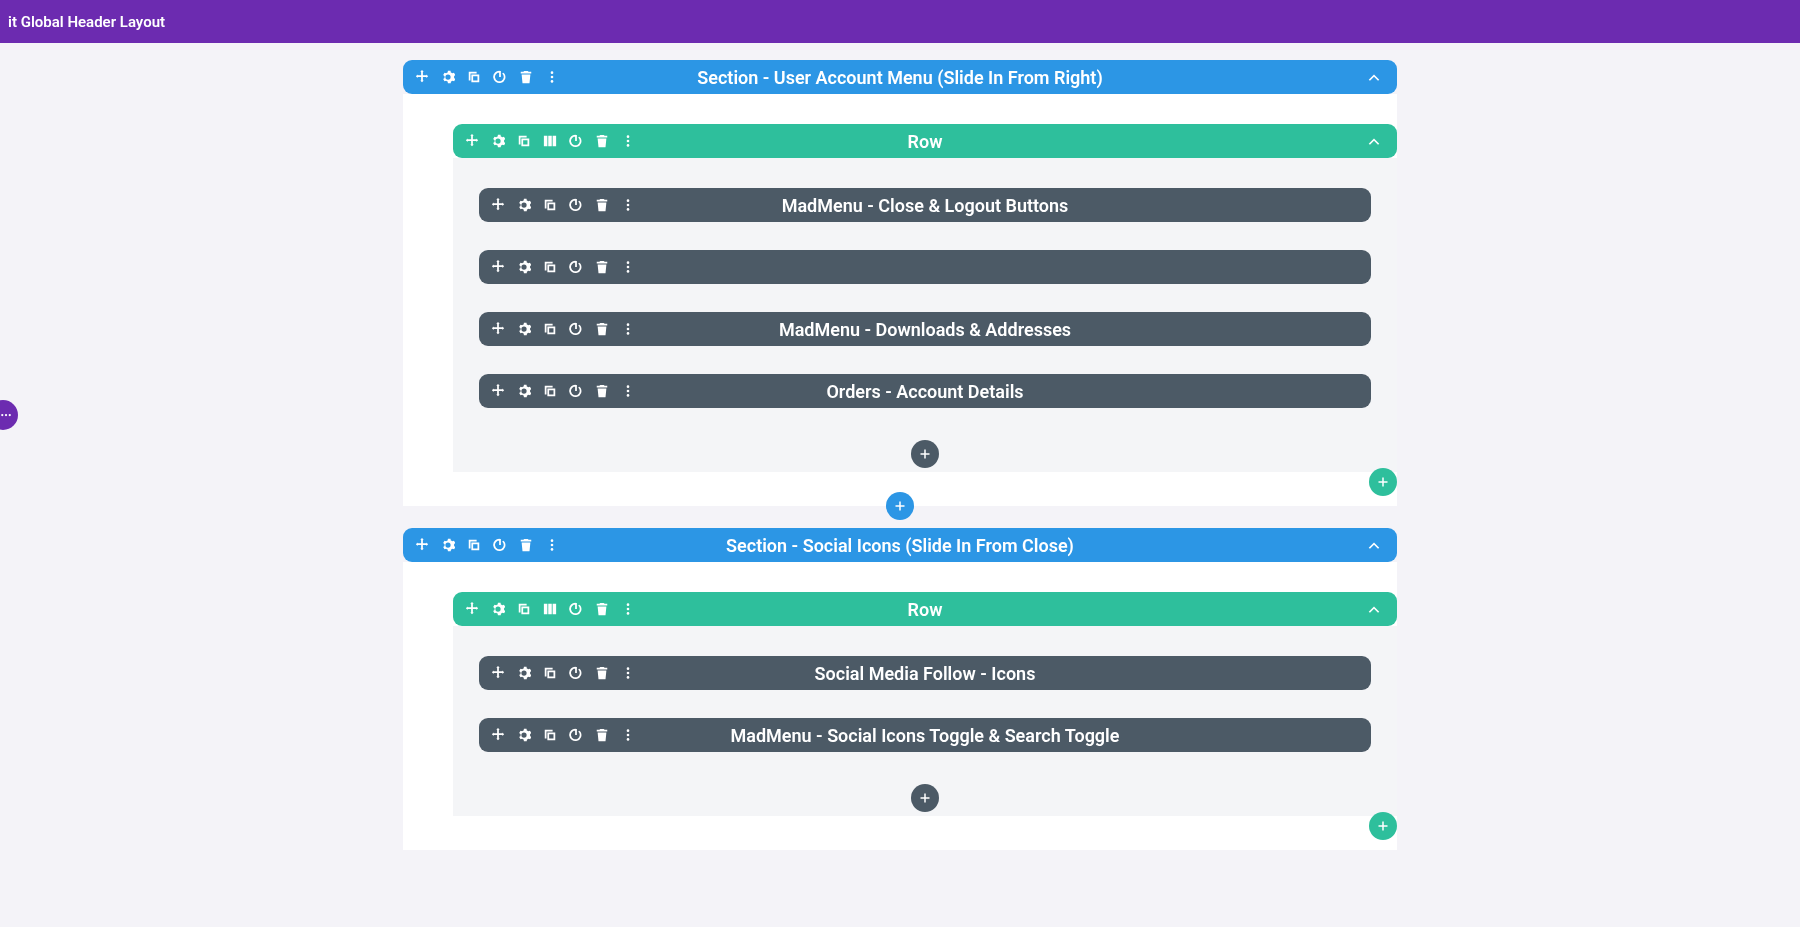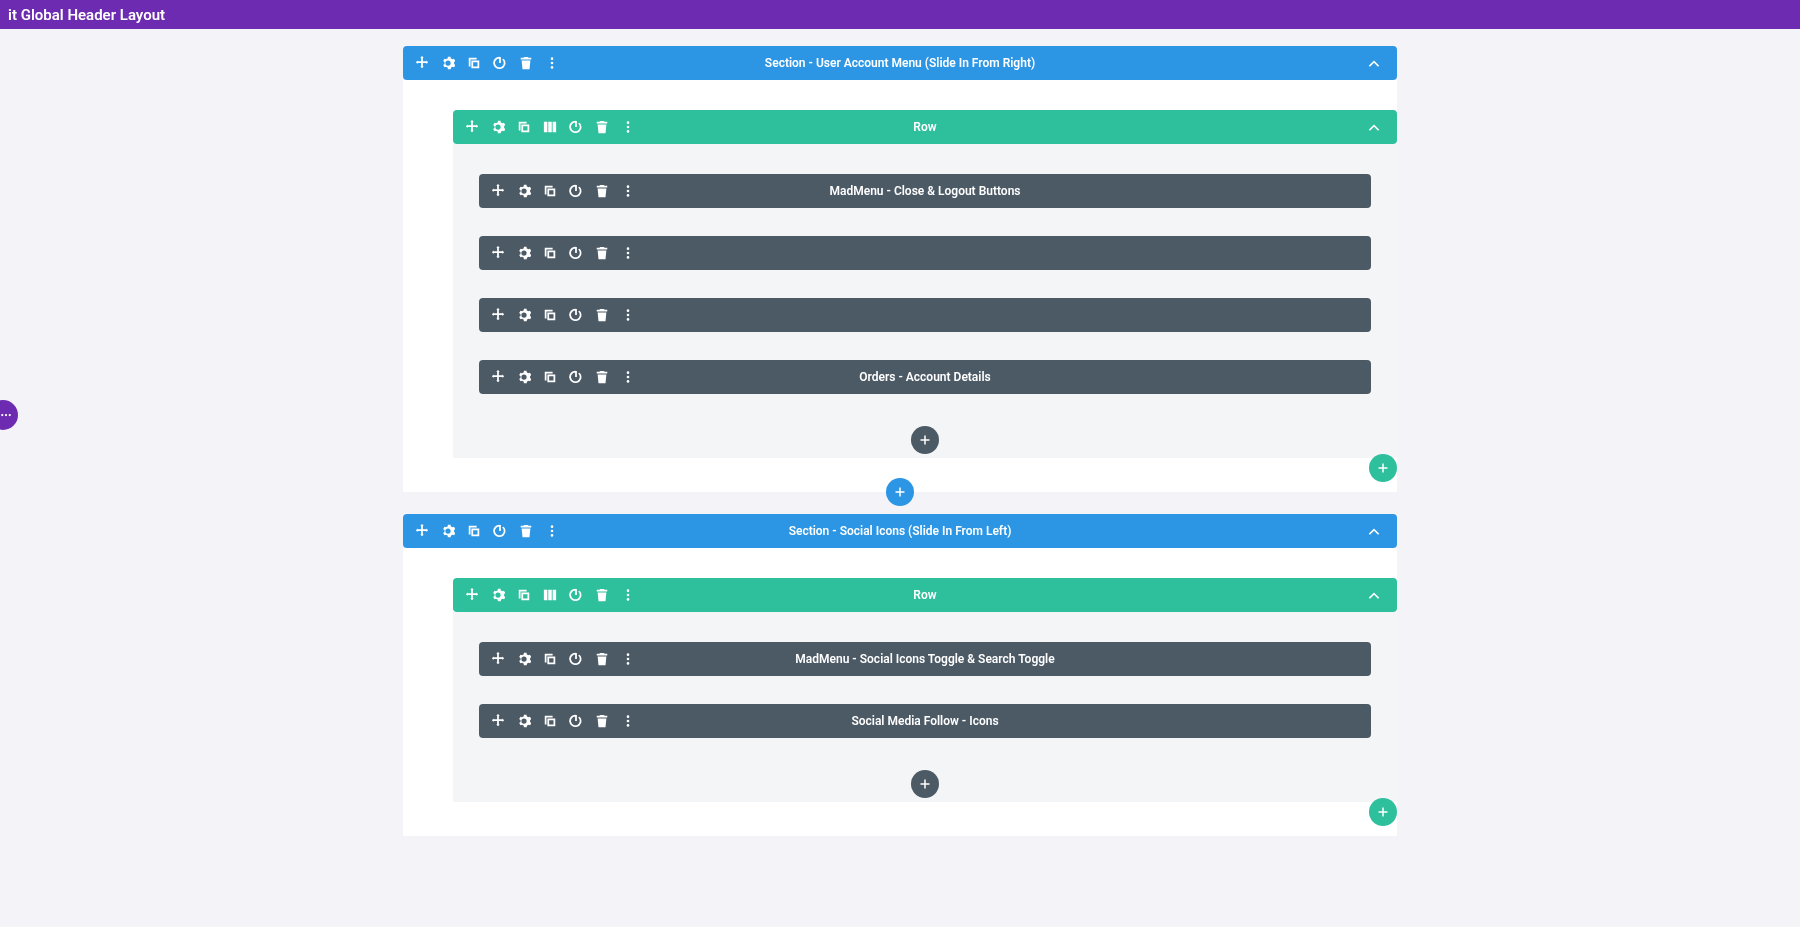--- a/index.html
+++ b/index.html
@@ -6,21 +6,21 @@
   html, body { margin:0; padding:0; height:100%; }
   body {
     font-family: -apple-system, BlinkMacSystemFont, "Segoe UI", Roboto, Helvetica, Arial, sans-serif;
     background:#f4f3f8;
     font-size:14px;
     color:#3b3b3b;
   }
   .topbar {
     background:#6c2bb0;
     color:#fff;
-    height:29px;
+    height:43px;
     display:flex;
     align-items:center;
     padding:0 8px;
     font-weight:600;
     font-size:15px;
   }
   .canvas {
     padding:17px 0 40px 0;
     width:100%;
     display:flex;
@@ -42,24 +42,24 @@
     z-index:50;
   }
   .side-fab svg { width:12px; height:12px; fill:#fff; }
 
   
   .bar {
     display:flex;
     align-items:center;
     height:34px;
     color:#fff;
-    border-radius:4px;
+    border-radius:9px;
     position:relative;
     font-weight:600;
-    font-size:12px;
+    font-size:18px;
   }
   .bar .tools {
     display:flex;
     align-items:center;
     gap:12px;
     padding:0 12px;
     height:100%;
   }
   .bar .title {
     position:absolute;
@@ -372,20 +372,21 @@
               <svg>
                 <use href="#i-trash"></use>
               </svg>
             </span>
           <span>
               <svg>
                 <use href="#i-more"></use>
               </svg>
             </span>
         </div>
+        <div class="title">MadMenu - Downloads &amp; Addresses</div>
       </div>
 
       <div class="bar module-bar">
         <div class="tools">
           <span>
               <svg>
                 <use href="#i-move"></use>
               </svg>
             </span>
           <span>
@@ -468,21 +469,21 @@
           <svg>
             <use href="#i-trash"></use>
           </svg>
         </span>
       <span>
           <svg>
             <use href="#i-more"></use>
           </svg>
         </span>
     </div>
-    <div class="title">Section - Social Icons (Slide In From Left)</div>
+    <div class="title">Section - Social Icons (Slide In From Close)</div>
     <div class="collapse">
         <svg>
           <use href="#i-up"></use>
         </svg>
       </div>
   </div>
   <div class="section-body">
 
     <div class="bar row-bar">
       <div class="tools">
@@ -557,21 +558,21 @@
               <svg>
                 <use href="#i-trash"></use>
               </svg>
             </span>
           <span>
               <svg>
                 <use href="#i-more"></use>
               </svg>
             </span>
         </div>
-        <div class="title">MadMenu - Social Icons Toggle &amp; Search Toggle</div>
+        <div class="title">Social Media Follow - Icons</div>
       </div>
 
       <div class="bar module-bar">
         <div class="tools">
           <span>
               <svg>
                 <use href="#i-move"></use>
               </svg>
             </span>
           <span>
@@ -593,21 +594,21 @@
               <svg>
                 <use href="#i-trash"></use>
               </svg>
             </span>
           <span>
               <svg>
                 <use href="#i-more"></use>
               </svg>
             </span>
         </div>
-        <div class="title">Social Media Follow - Icons</div>
+        <div class="title">MadMenu - Social Icons Toggle &amp; Search Toggle</div>
       </div>
 
       <div class="add-stack">
         <div class="add-btn add-module">
             <svg>
               <use href="#i-plus"></use>
             </svg>
           </div>
       </div>
     </div>

